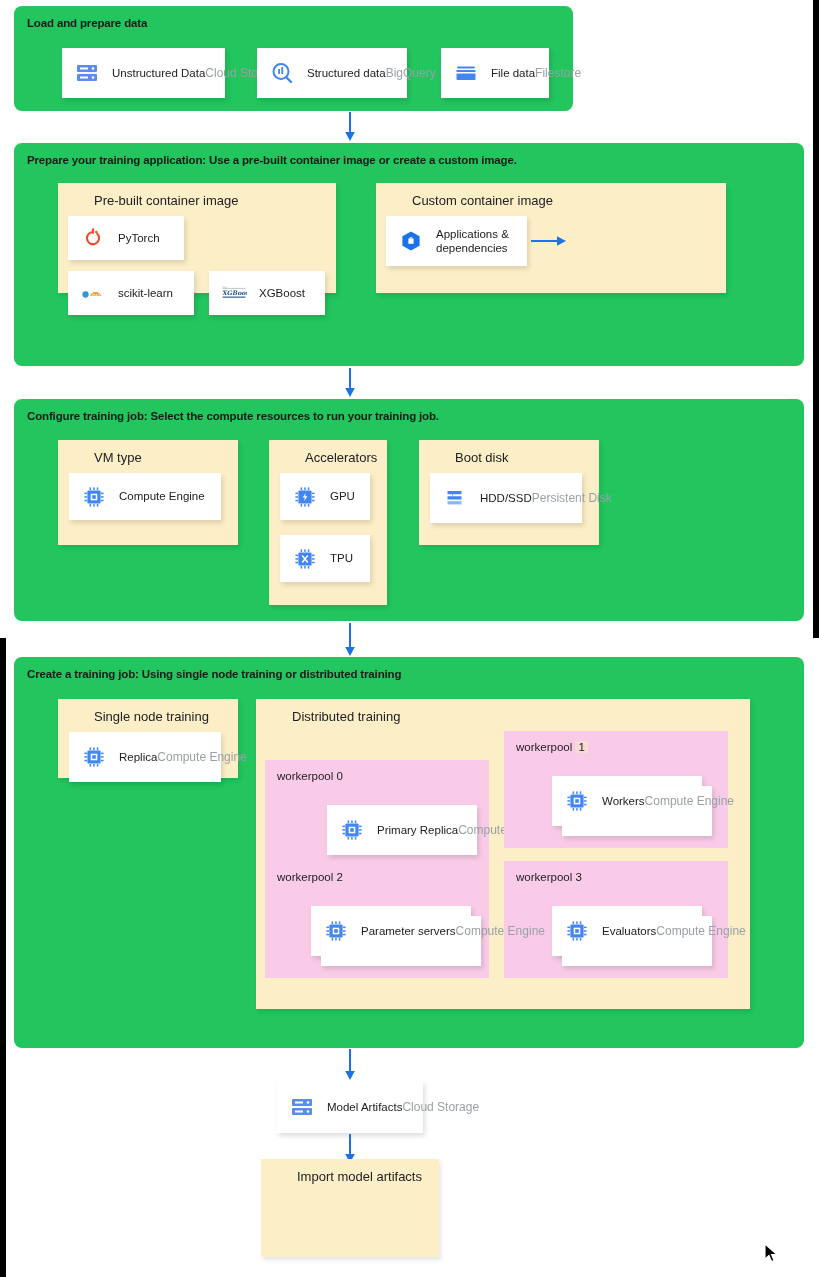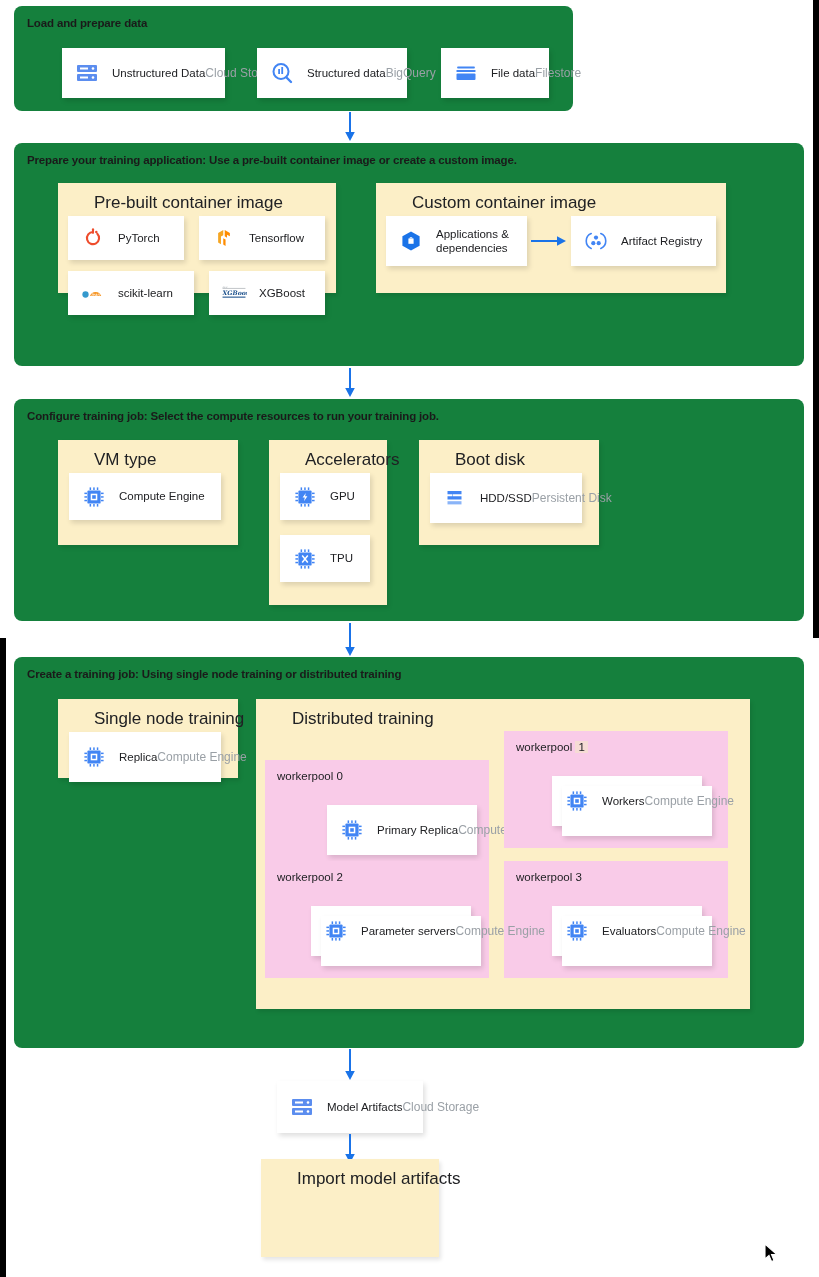--- a/index.html
+++ b/index.html
@@ -20,21 +20,21 @@
   .edge-bar {
     position: absolute;
     background: #000000;
   }
   #edge-right { right: 0; top: 0; width: 6px; height: 638px; }
   #edge-left  { left: 0; top: 638px; width: 6px; height: 639px; }
 
   
   .section {
     position: absolute;
-    background: #15803d;
+    background: #22c55e;
     border-radius: 8px;
     box-sizing: border-box;
   }
   .section-title {
     font-size: 11.5px;
     font-weight: bold;
     color: #1a1a1a;
     letter-spacing: -0.15px;
     position: absolute;
     left: 13px;
@@ -46,21 +46,21 @@
   .group {
     position: absolute;
     background: #fcefc7;
     box-sizing: border-box;
     box-shadow: 2px 3px 4px rgba(0,0,0,0.10);
   }
   .group-title {
     position: absolute;
     left: 12px;
     top: 10px;
-    font-size: 17px;
+    font-size: 13px;
     color: #202124;
     white-space: nowrap;
     padding-left: 24px;
   }
 
   
   .pgroup {
     position: absolute;
     background: #f9cbe8;
     box-sizing: border-box;
@@ -212,32 +212,20 @@
           <path d="M12 5.5 a6.6 6.6 0 1 0 4.7 1.95" fill="none" stroke="#ee4c2c" stroke-width="2.3" stroke-linecap="round"></path>
           <circle cx="15.6" cy="5.4" r="1.35" fill="#ee4c2c"></circle>
           <path d="M12 2.4 V6.4" stroke="#ee4c2c" stroke-width="2.3" stroke-linecap="round"></path>
         </svg>
       </span>
       <span class="txt">
         <span class="t1">PyTorch</span>
       </span>
     </div>
 
-    <div class="node single" style="left:141px; top:33px; width:126px; height:44px;">
-      <span class="ico">
-        <svg width="22" height="22" viewBox="0 0 24 24">
-          <path d="M11.2 3.4 L5.6 6.6 V17 l3.1 1.8 V10.3 l2.5-1.4 Z" fill="#f5a623"></path>
-          <path d="M12.8 3.4 L18.4 6.6 v3.6 l-3.1-1.8 v3.2 l-2.5-1.4 Z" fill="#ff8c00"></path>
-          <path d="M11.2 12.2 l2.5 1.45 v7.0 l-2.5-1.45 Z" fill="#ff8c00"></path>
-        </svg>
-      </span>
-      <span class="txt">
-        <span class="t1">Tensorflow</span>
-      </span>
-    </div>
 
     <div class="node single" style="left:10px; top:88px; width:126px; height:44px;">
       <span class="ico">
         <svg width="24" height="18" viewBox="0 0 32 18">
           <circle cx="6" cy="11" r="4.2" fill="#3499cd"></circle>
           <path d="M12 13 a8 8 0 0 1 15 0 Z" fill="#f7931e"></path>
           <text x="14" y="12.8" font-family="DejaVu Sans" font-size="5.4" fill="#ffffff" font-style="italic">learn</text>
         </svg>
       </span>
       <span class="txt">
@@ -274,34 +262,20 @@
       <span class="txt">
         <span class="t1" style="max-width:95px">Applications &amp; dependencies</span>
       </span>
     </div>
 
     <svg class="arrow-h" style="left:155px; top:51px;" width="36" height="14" viewBox="0 0 36 14">
       <path d="M0 7 H28" stroke="#1a73e8" stroke-width="2"></path>
       <path d="M35 7 L26 2.3 V11.7 Z" fill="#1a73e8"></path>
     </svg>
 
-    <div class="node single" style="left:195px; top:33px; width:145px; height:50px;">
-      <span class="ico">
-        <svg width="24" height="24" viewBox="0 0 24 24">
-          <path d="M7.2 4.6 a8 8 0 0 0 0 14.8" fill="none" stroke="#4285f4" stroke-width="1.6" stroke-linecap="round"></path>
-          <path d="M16.8 4.6 a8 8 0 0 1 0 14.8" fill="none" stroke="#4285f4" stroke-width="1.6" stroke-linecap="round"></path>
-          <circle cx="12" cy="8.6" r="2.1" fill="#4285f4"></circle>
-          <circle cx="9.3" cy="14.2" r="2.1" fill="#4285f4"></circle>
-          <circle cx="14.7" cy="14.2" r="2.1" fill="#4285f4"></circle>
-        </svg>
-      </span>
-      <span class="txt">
-        <span class="t1">Artifact Registry</span>
-      </span>
-    </div>
   </div>
 </div>
 
 <svg class="arrow-v" style="left:343px; top:368px;" width="14" height="30" viewBox="0 0 14 30">
   <path d="M7 0 V22" stroke="#1a73e8" stroke-width="2"></path>
   <path d="M7 29 L2.2 20 H11.8 Z" fill="#1a73e8"></path>
 </svg>
 
 <div class="section" style="left:14px; top:399px; width:790px; height:222px;">
   <div class="section-title">Configure training job: Select the compute resources to run your training job.</div>

